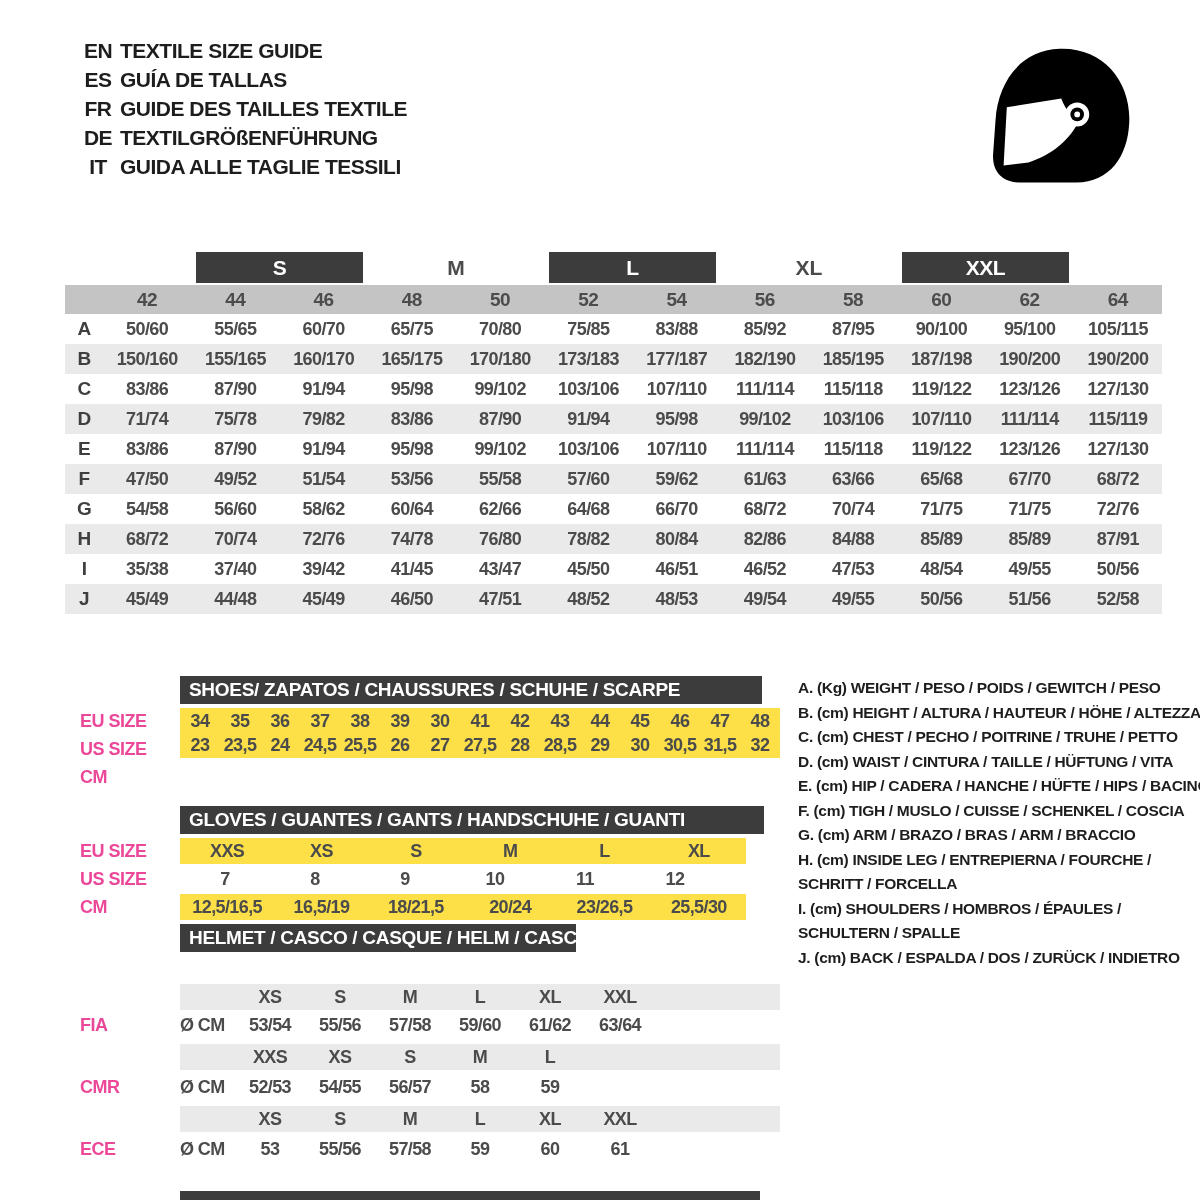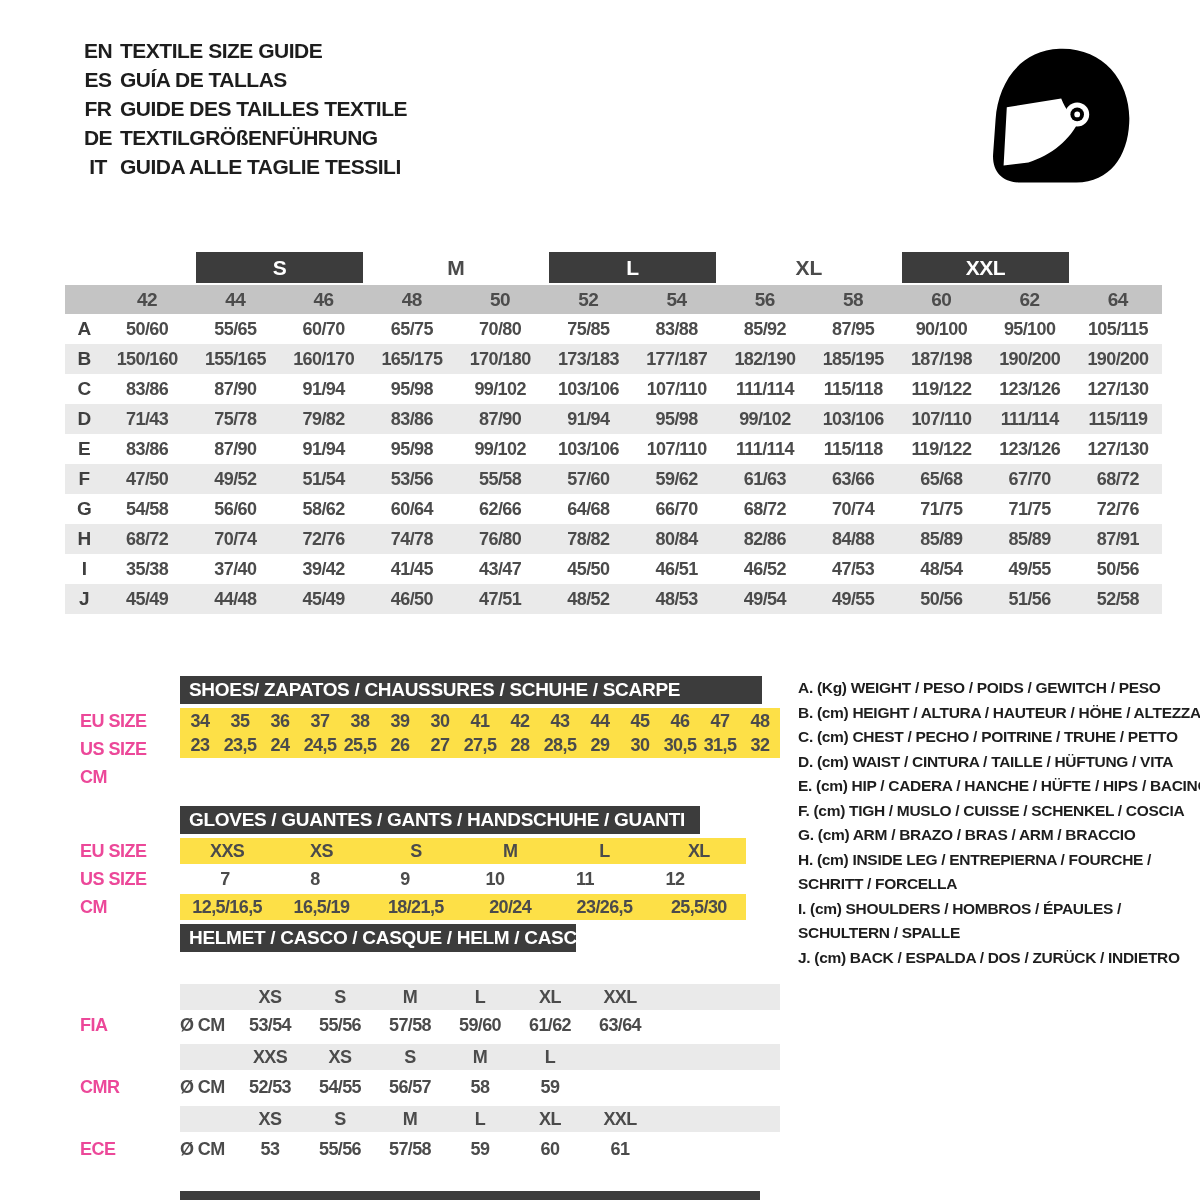--- a/index.html
+++ b/index.html
@@ -157,21 +157,21 @@
           <span>103/106</span>
           <span>107/110</span>
           <span>111/114</span>
           <span>115/118</span>
           <span>119/122</span>
           <span>123/126</span>
           <span>127/130</span>
         </div>
         <div class="grid13 trow stripe">
           <span class="letter">D</span>
-          <span>71/43</span>
+          <span>71/74</span>
           <span>75/78</span>
           <span>79/82</span>
           <span>83/86</span>
           <span>87/90</span>
           <span>91/94</span>
           <span>95/98</span>
           <span>99/102</span>
           <span>103/106</span>
           <span>107/110</span>
           <span>111/114</span>
@@ -319,21 +319,21 @@
       <span>27,5</span>
       <span>28</span>
       <span>28,5</span>
       <span>29</span>
       <span>30</span>
       <span>30,5</span>
       <span>31,5</span>
       <span>32</span>
     </div>
 
-  <div class="sec-header" style="top:806px; width:520px;">GLOVES / GUANTES / GANTS / HANDSCHUHE / GUANTI</div>
+  <div class="sec-header" style="top:806px; width:584px;">GLOVES / GUANTES / GANTS / HANDSCHUHE / GUANTI</div>
   <div class="side-label" style="top:838px;">EU SIZE</div>
   <div class="side-label" style="top:866px;">US SIZE</div>
   <div class="side-label" style="top:894px;">CM</div>
   <div class="band gray gloves-grid" style="top:838px; width:566px;" id="gloves-0">
       <span>XXS</span>
       <span>XS</span>
       <span>S</span>
       <span>M</span>
       <span>L</span>
       <span>XL</span>

